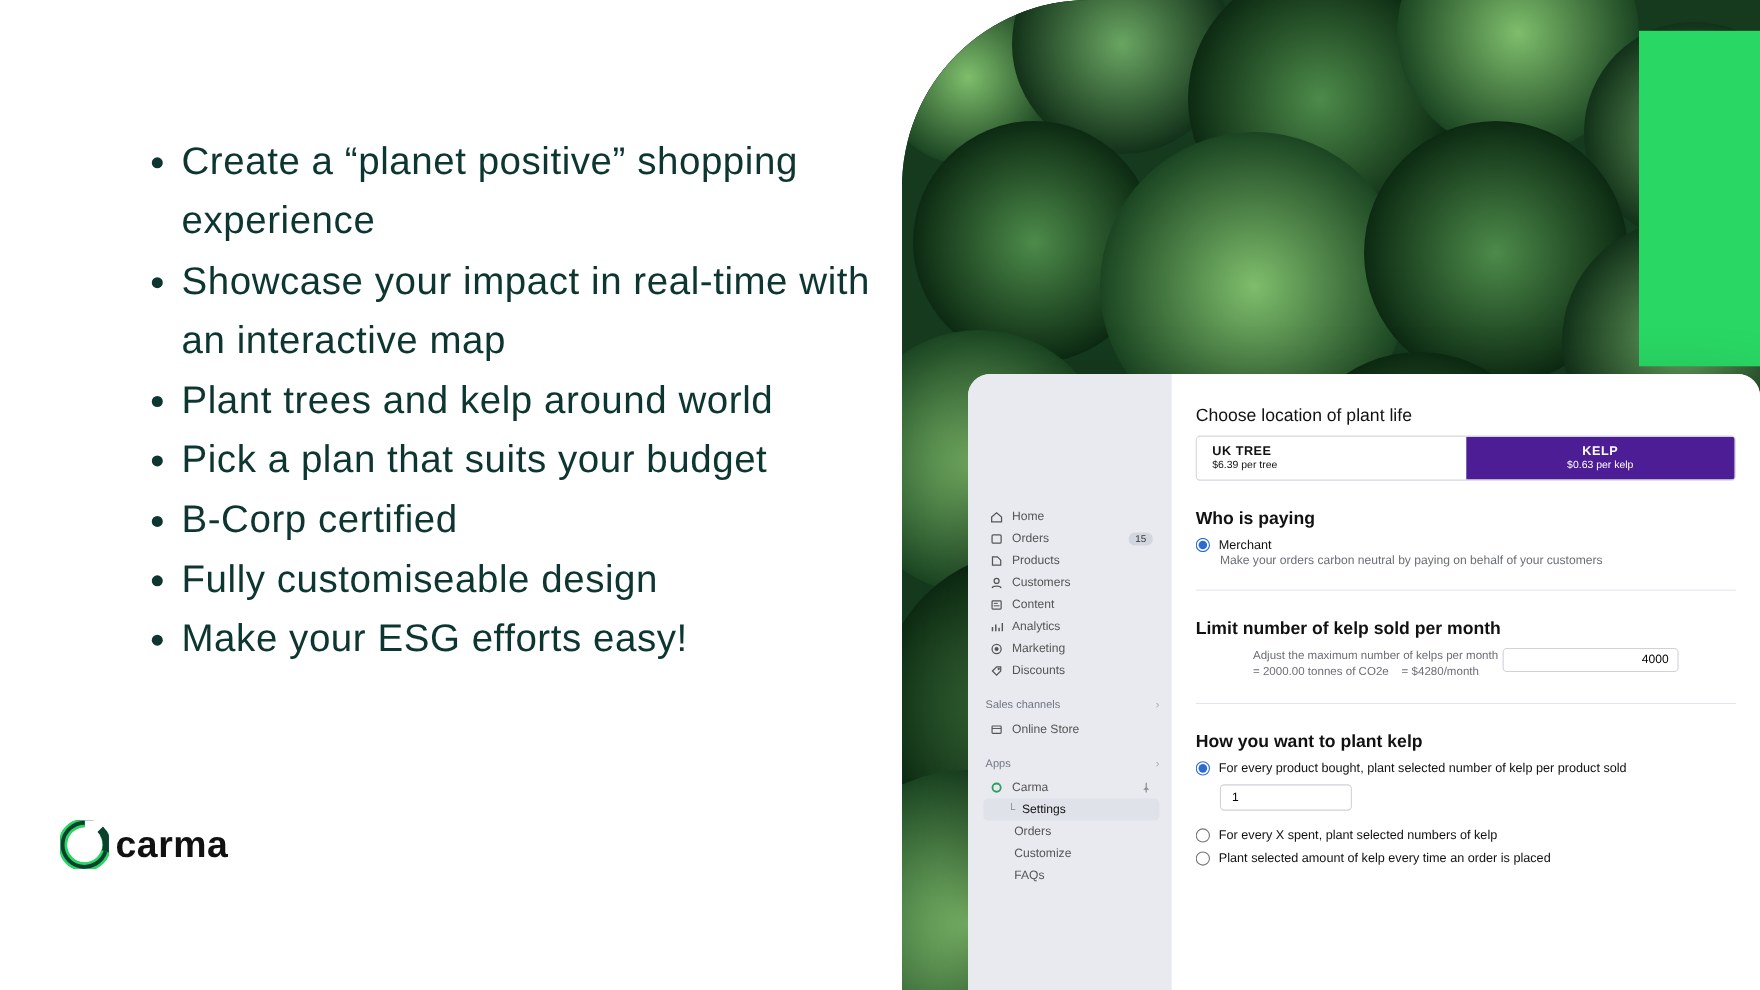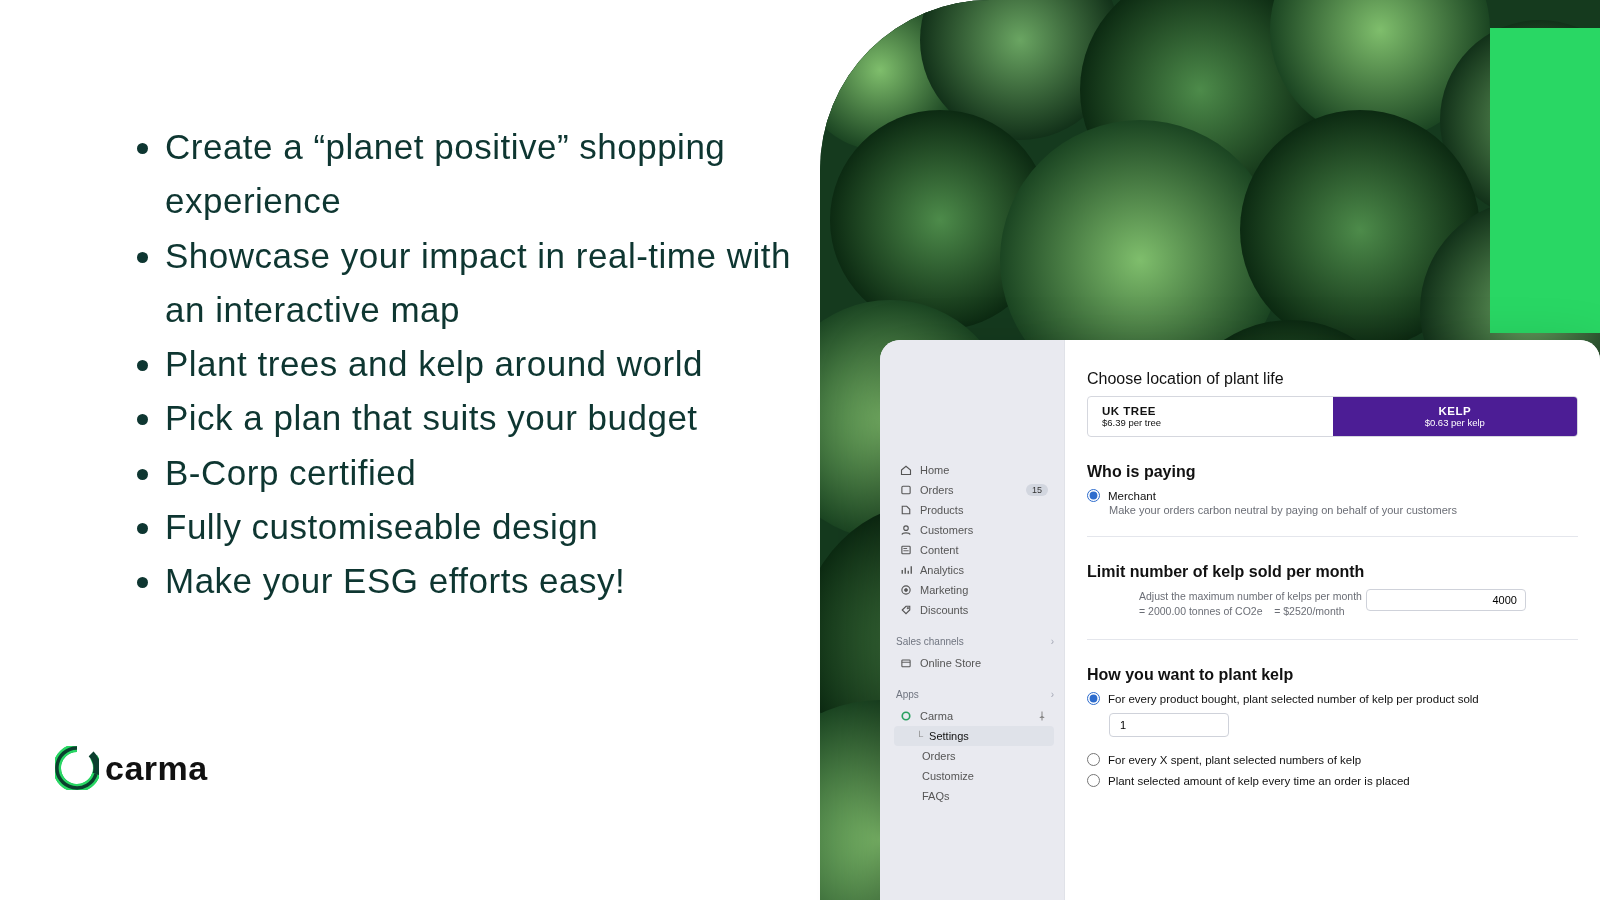--- a/index.html
+++ b/index.html
@@ -267,21 +267,21 @@
           <div class="muted">Make your orders carbon neutral by paying on behalf of your customers</div>
 
           <hr class="sep">
 
           <h3>Limit number of kelp sold per month</h3>
           <div class="kelp-adj">
             <div class="help">
               <div>Adjust the maximum number of kelps per month</div>
               <div>
                 <span>= 2000.00 tonnes of CO2e</span>&nbsp;&nbsp;&nbsp;
-                <span>= $2520/month</span>
+                <span>= $4280/month</span>
               </div>
             </div>
             <input class="numbox" value="4000" style="">
           </div>
 
           <hr class="sep">
 
           <h3>How you want to plant kelp</h3>
 
           <label class="row-radio opt">

